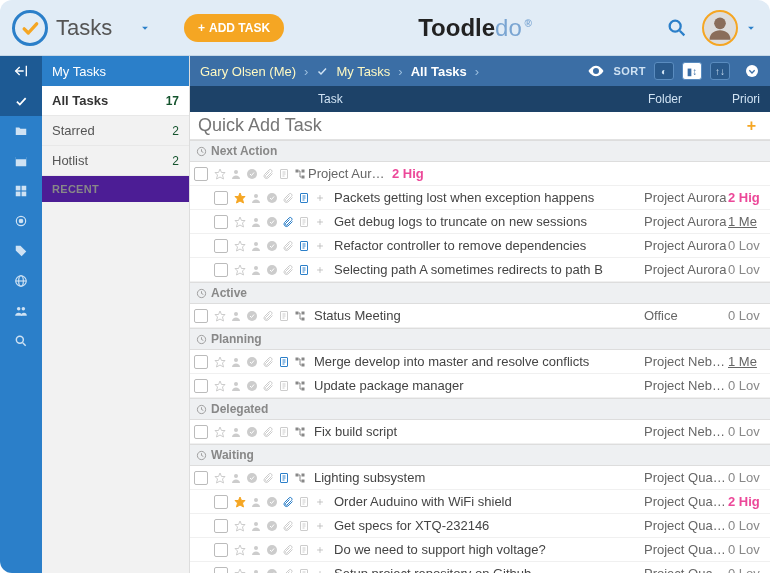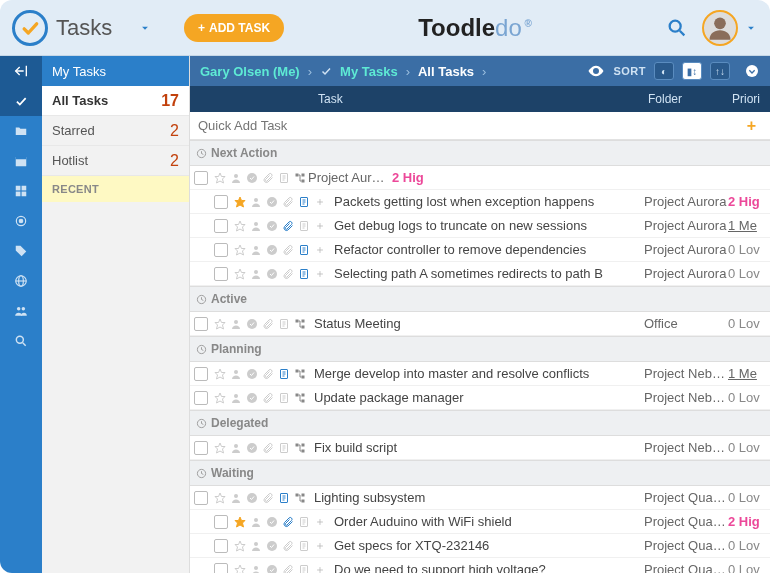--- a/index.html
+++ b/index.html
@@ -30,48 +30,48 @@
 .rail { width: 42px; background: #2b7fc9; display: flex; flex-direction: column; align-items: center; padding-top: 0; gap: 0; }
 .rail-item { width: 42px; height: 30px; display: flex; align-items: center; justify-content: center; color: #cfe2f3; cursor: pointer; }
 .rail-item.active { background: #1d5a94; color: #fff; }
 .rail-top { width: 42px; height: 30px; display: flex; align-items: center; justify-content: center; background: #1d5a94; color: #fff; }
 
 
 .sidebar { width: 148px; background: #f2f2f2; border-right: 1px solid #ddd; display: flex; flex-direction: column; font-size: 13px; }
 .side-header { height: 30px; background: #2b7fc9; color: #fff; display: flex; align-items: center; padding: 0 10px; font-size: 13px; }
 .side-item { height: 30px; display: flex; align-items: center; padding: 0 10px; cursor: pointer; color: #555; justify-content: space-between; border-bottom: 1px solid #e8e8e8; }
 .side-item.active { background: #fff; font-weight: 700; color: #333; }
-.side-count { color: #c2410c; font-size: 16px; }
-.side-section { height: 26px; background: #fef9c3; color: #888; font-size: 11px; font-weight: 700; display: flex; align-items: center; padding: 0 10px; letter-spacing: 0.3px; }
+.side-count { color: #14532d; font-size: 12px; }
+.side-section { height: 26px; background: #4c1d95; color: #888; font-size: 11px; font-weight: 700; display: flex; align-items: center; padding: 0 10px; letter-spacing: 0.3px; }
 
 
 .main { flex: 1; display: flex; flex-direction: column; overflow: hidden; }
 .crumb-bar { height: 30px; background: #3b6ea5; color: #cfe2f3; display: flex; align-items: center; padding: 0 10px; font-size: 13px; gap: 8px; }
-.crumb-bar .crumb { color: #5eead4; font-weight: bold; }
+.crumb-bar .crumb { color: #fef9c3; }
 .crumb-bar .crumb.active { color: #fff; font-weight: 700; }
 .crumb-bar .sep { color: #9bbfdf; }
 .crumb-right { margin-left: auto; display: flex; align-items: center; gap: 8px; }
 .sort-label { font-size: 11px; font-weight: 700; letter-spacing: 0.5px; }
 .sort-chip { width: 20px; height: 18px; background: #2a5a8c; border: 1px solid #5a8cbf; border-radius: 3px; display: flex; align-items: center; justify-content: center; font-size: 10px; }
 .eye-btn { display: flex; align-items: center; }
 
 
 .col-header { height: 26px; background: #1d4268; color: #cfe2f3; display: flex; align-items: center; font-size: 12px; }
 .col-header .c-left { width: 124px; }
 .col-header .c-task { flex: 1; padding-left: 4px; }
 .col-header .c-folder { width: 84px; }
 .col-header .c-pri { width: 38px; }
 
 
 .quick-add { height: 28px; border-bottom: 1px solid #e2e2e2; display: flex; align-items: center; padding: 0 8px; background: #fff; }
-.quick-add input { flex: 1; border: none; outline: none; font-size: 13px; color: #999; background: transparent; }
+.quick-add input { flex: 1; border: none; outline: none; font-size: 18px; color: #999; background: transparent; }
 .quick-plus { color: #f5a623; font-size: 16px; font-weight: 700; padding: 0 6px; }
 
 
-.section-head { height: 22px; background: #eef0f2; border-top: 1px solid #ddd; border-bottom: 1px solid #ddd; display: flex; align-items: center; padding: 12px 6px; gap: 4px; color: #888; font-size: 12px; font-weight: 700; }
+.section-head { height: 22px; background: #eef0f2; border-top: 1px solid #ddd; border-bottom: 1px solid #ddd; display: flex; align-items: center; padding: 0 6px; gap: 4px; color: #888; font-size: 12px; font-weight: 700; }
 
 
 .task-row { height: 24px; display: flex; align-items: center; padding: 0 4px; border-bottom: 1px solid #f0f0f0; font-size: 13px; color: #444; }
 .task-row.sub { padding-left: 24px; }
 .task-row .chk { width: 14px; height: 14px; border: 1px solid #bbb; border-radius: 2px; margin-right: 4px; flex-shrink: 0; }
 .task-row .ic { width: 16px; display: flex; align-items: center; justify-content: center; color: #bbb; flex-shrink: 0; }
 .task-row .ic.star-on { color: #f5a623; }
 .task-row .ic.note-on { color: #2b7fc9; }
 .task-row .ic.clip-on { color: #2b7fc9; }
 .task-row .addsub { width: 16px; color: #bbb; display: flex; align-items: center; justify-content: center; flex-shrink: 0; }

